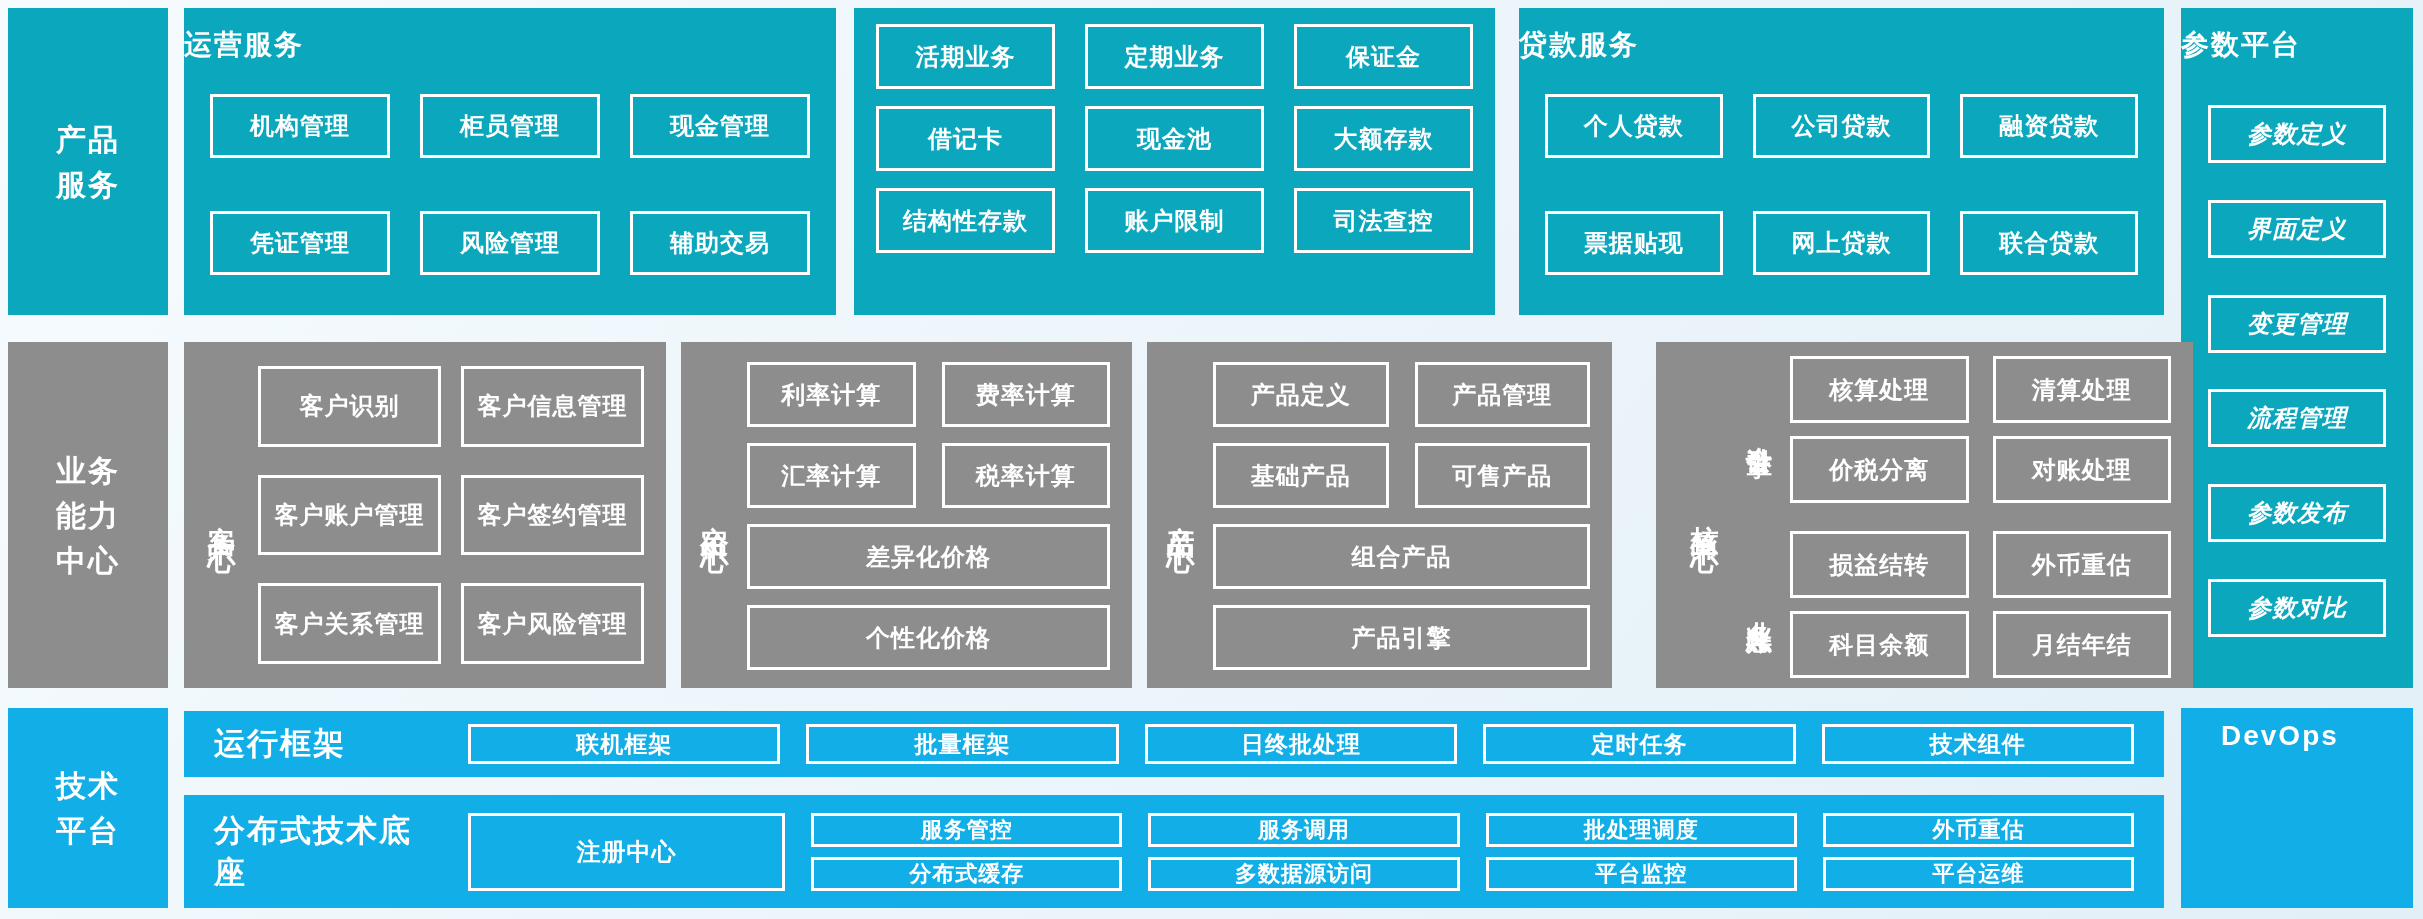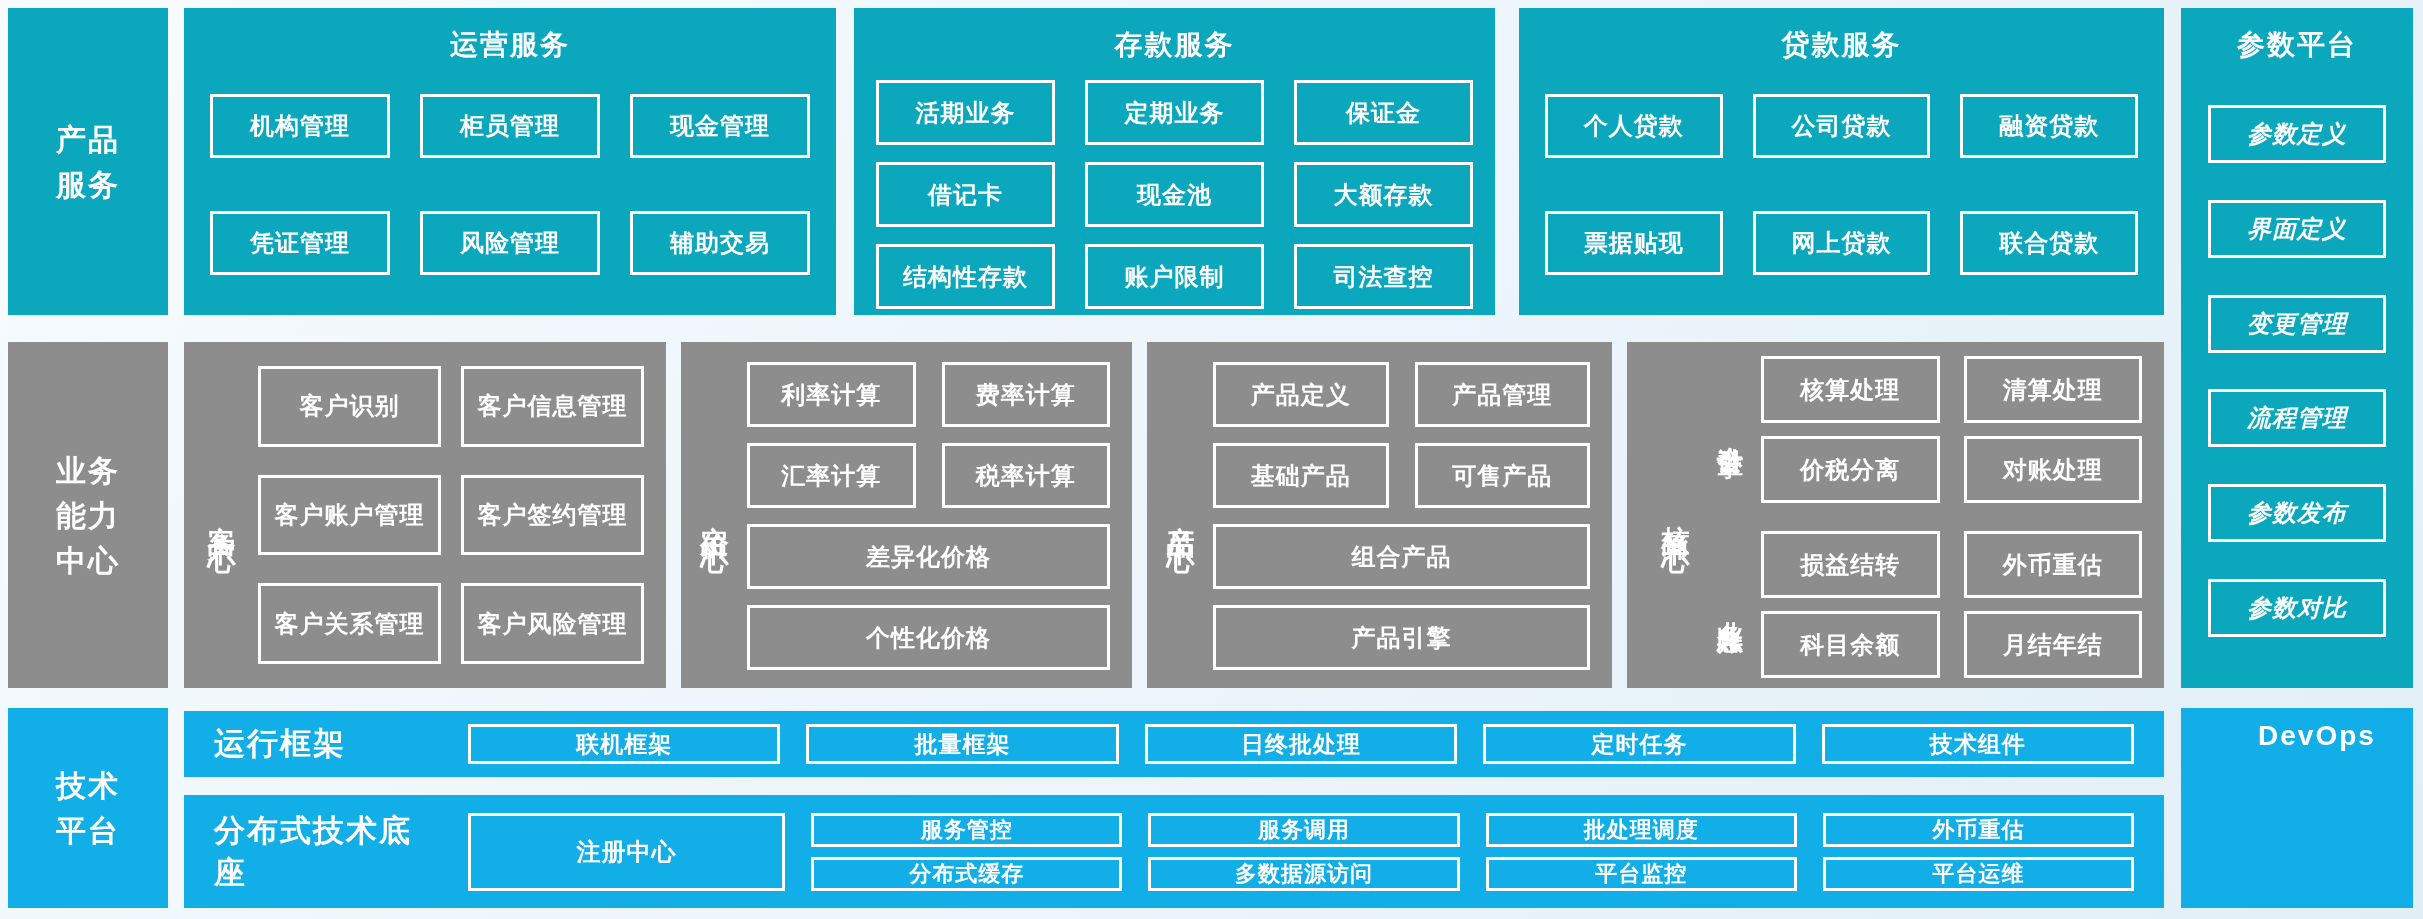--- a/index.html
+++ b/index.html
@@ -25,21 +25,21 @@
 
   
   .wbox {
     border: 3px solid #fff;
     display: flex; align-items: center; justify-content: center;
     font-weight: bold; font-size: 24px; color: #fff; text-align: center;
     box-sizing: border-box; letter-spacing: 1px;
   }
 
   .p-title {
-    text-align: center; font-weight: bold; font-size: 28px;
+    font-weight: bold; font-size: 28px;
     padding-top: 18px; letter-spacing: 2px;
   }
 
   
   #operations, #loans { }
   #operations .grid, #loans .grid {
     margin: 30px 26px 0; display: grid;
     grid-template-columns: repeat(3, 1fr); gap: 53px 30px;
   }
   #operations .wbox, #loans .wbox { height: 64px; }
@@ -70,21 +70,21 @@
     grid-template-columns: 1fr 1fr; grid-template-rows: repeat(3, 1fr);
     gap: 28px 20px;
   }
   #pricing .v-label, #product .v-label { width: 66px; }
   #pricing .grid, #product .grid {
     flex: 1; margin: 20px 22px 18px 0; display: grid;
     grid-template-columns: 1fr 1fr; grid-auto-rows: 1fr; gap: 16px 26px;
   }
   .span2 { grid-column: 1 / 3; }
 
-  #accounting { padding-left: 22px; }
+  #accounting { padding-left: 22px; margin-left: 29px; }
   #accounting .v-label { width: 52px; }
   .acc-groups {
     flex: 1; display: flex; flex-direction: column;
     gap: 28px; margin: 14px 22px 10px 0;
   }
   .acc-group { flex: 1; display: flex; }
   .v-sub {
     writing-mode: vertical-rl; text-orientation: upright;
     font-weight: bold; font-size: 26px; letter-spacing: 2px;
     width: 60px; display: flex; align-items: center; justify-content: center;
@@ -142,21 +142,20 @@
       <div class="wbox">机构管理</div>
       <div class="wbox">柜员管理</div>
       <div class="wbox">现金管理</div>
       <div class="wbox">凭证管理</div>
       <div class="wbox">风险管理</div>
       <div class="wbox">辅助交易</div>
     </div>
   </div>
 
   <div class="panel teal" id="deposits">
-    <div class="p-title">存款服务</div>
     <div class="grid">
       <div class="wbox">活期业务</div>
       <div class="wbox">定期业务</div>
       <div class="wbox">保证金</div>
       <div class="wbox">借记卡</div>
       <div class="wbox">现金池</div>
       <div class="wbox">大额存款</div>
       <div class="wbox">结构性存款</div>
       <div class="wbox">账户限制</div>
       <div class="wbox">司法查控</div>

